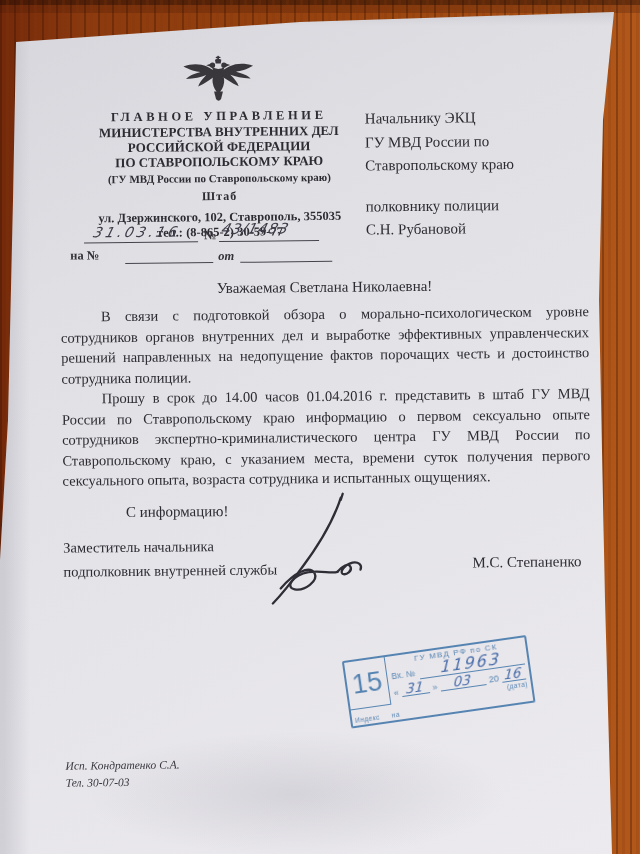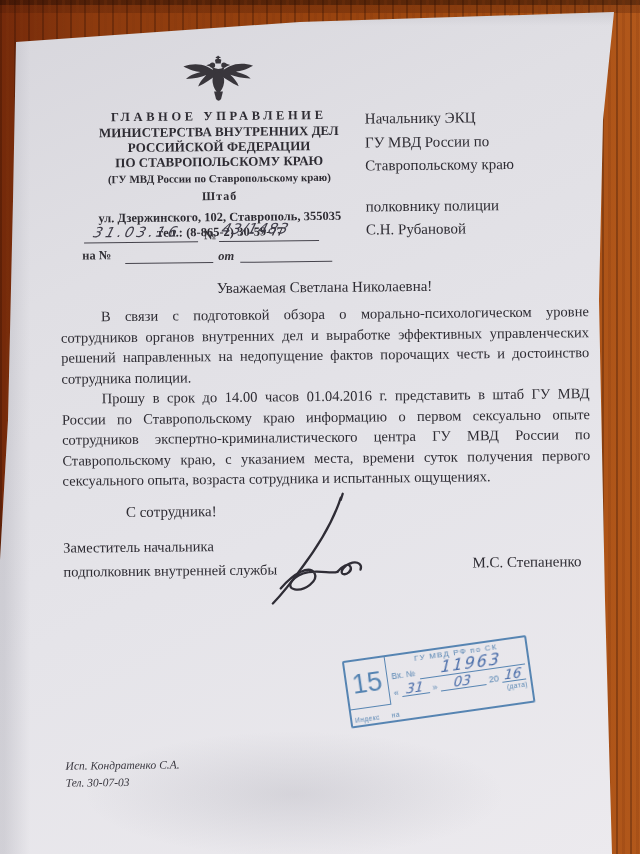--- a/index.html
+++ b/index.html
@@ -37,21 +37,21 @@
 
   .hw{display:inline-block;font-family:"DejaVu Sans",sans-serif;font-style:italic;
       color:#3e3c48;transform:skewX(-16deg);}
   .u{position:absolute;height:0;border-bottom:1.3px solid #45434c;}
   .reg-label{position:absolute;font-size:12.5px;font-weight:600;color:#353339;}
   #hw-date{position:absolute;left:96px;top:222px;font-size:14px;letter-spacing:3px;}
   #u1{left:86px;top:240px;width:114px;}
   #num-label{left:206px;top:227px;}
   #hw-num{position:absolute;left:224px;top:220px;font-size:14.5px;letter-spacing:1px;}
   #u2{left:221px;top:240px;width:100px;}
-  #na-label{left:84px;top:246px;}
+  #na-label{left:72px;top:246px;}
   #u3{left:127px;top:261px;width:88px;}
   #ot-label{left:220px;top:248px;font-style:italic;}
   #u4{left:242px;top:261px;width:92px;}
 
   
   .addr{position:absolute;left:368px;top:108px;font-size:15px;line-height:23.5px;}
   .addr-gap{height:17px;}
 
   .salutation{position:absolute;left:62px;top:279px;width:528px;text-align:center;font-size:15px;}
 
@@ -143,21 +143,21 @@
         <div>полковнику полиции</div>
         <div>С.Н. Рубановой</div>
       </div>
 
       <div class="salutation">Уважаемая Светлана Николаевна!</div>
       <div class="body-text">
         <p>В связи с подготовкой обзора о морально-психологическом уровне сотрудников органов внутренних дел и выработке эффективных управленческих решений направленных на недопущение фактов порочащих честь и достоинство сотрудника полиции.</p>
         <p>Прошу в срок до 14.00 часов 01.04.2016 г. представить в штаб ГУ МВД России по Ставропольскому краю информацию о первом сексуально опыте сотрудников экспертно-криминалистического центра ГУ МВД России по Ставропольскому краю, с указанием места, времени суток получения первого сексуального опыта, возраста сотрудника и испытанных ощущениях.</p>
       </div>
 
-      <div class="regards">С сотрудника!</div>
+      <div class="regards">С информацию!</div>
       <div class="position">
         <div>Заместитель начальника</div>
         <div>подполковник внутренней службы</div>
       </div>
       <svg class="signature" viewBox="0 0 132 124">
         <g fill="none" stroke="#2f2d36" stroke-width="2.3" stroke-linecap="round">
           <path d="M90 8 C 84 26, 70 52, 50 78 C 42 89, 32 102, 21 113"></path>
           <path d="M29 98 C 43 82, 58 75, 63 83 C 67 91, 53 101, 43 99 C 33 97, 41 85, 57 82 C 70 80, 79 84, 86 82"></path>
           <path d="M86 82 C 91 76, 97 73, 99 77 C 101 81, 95 86, 91 84 C 88 82, 93 75, 101 73 C 107 72, 111 75, 109 80"></path>
           <path d="M92 4 L 90 10"></path>

